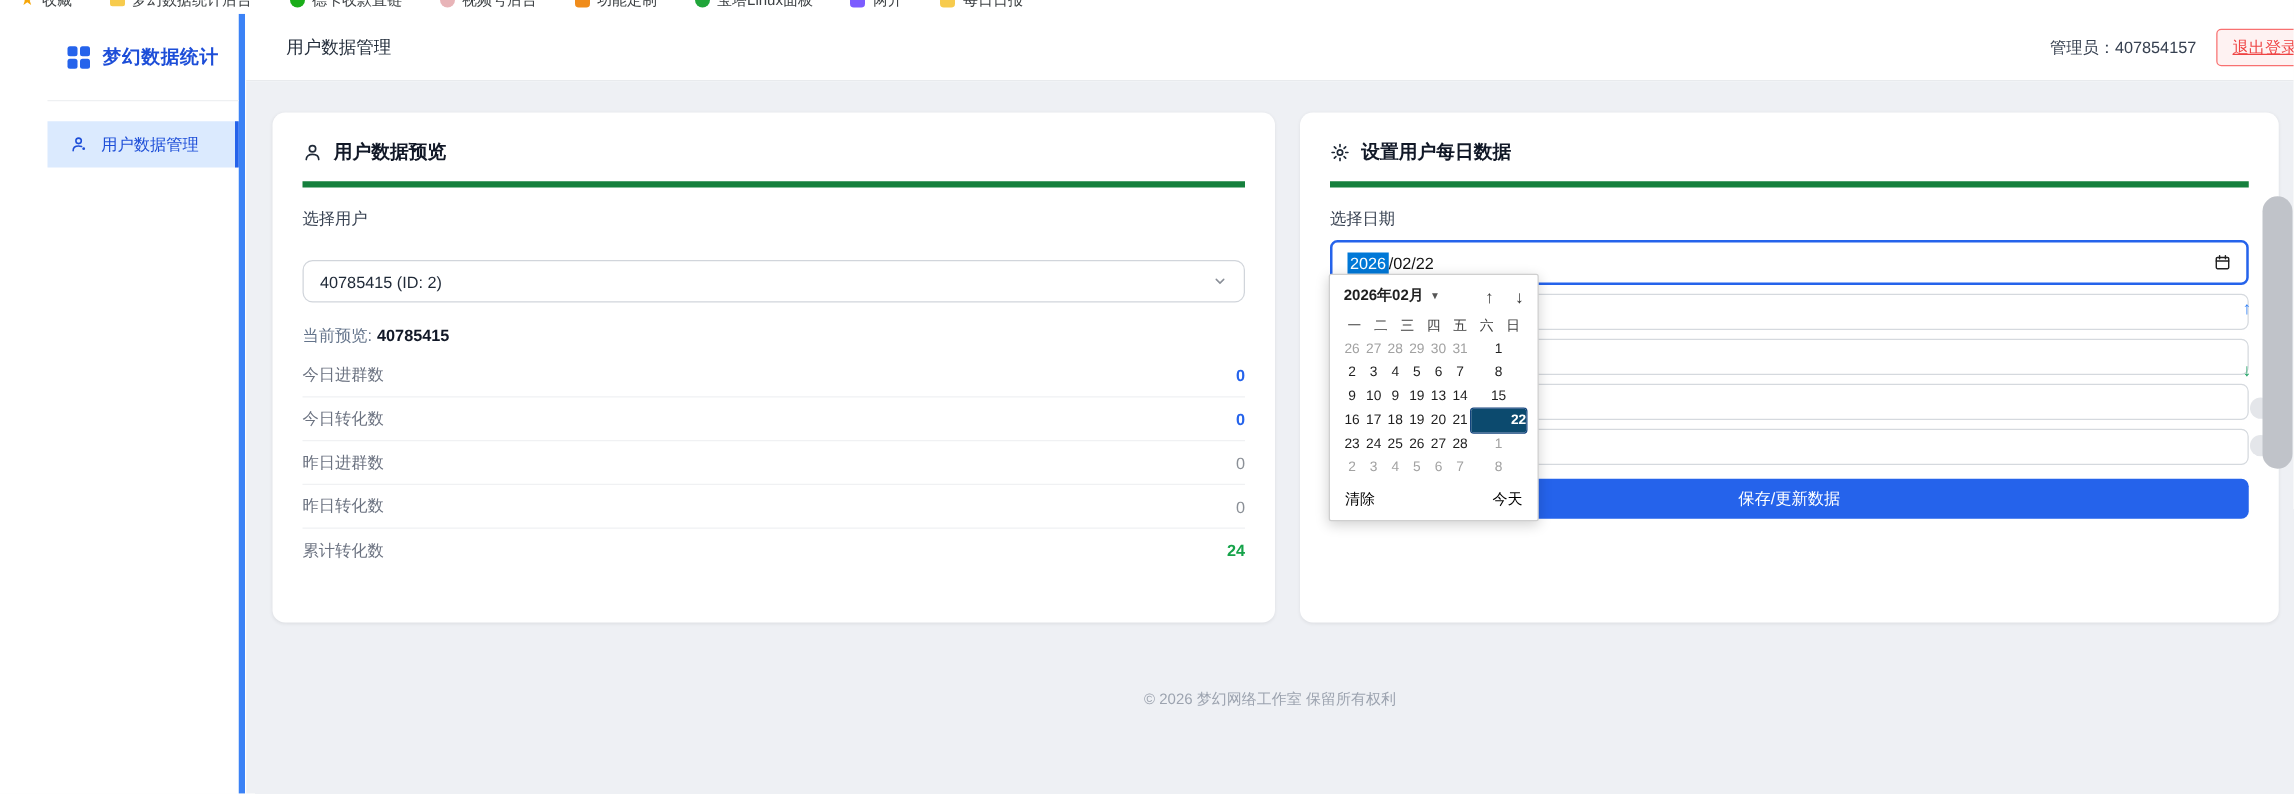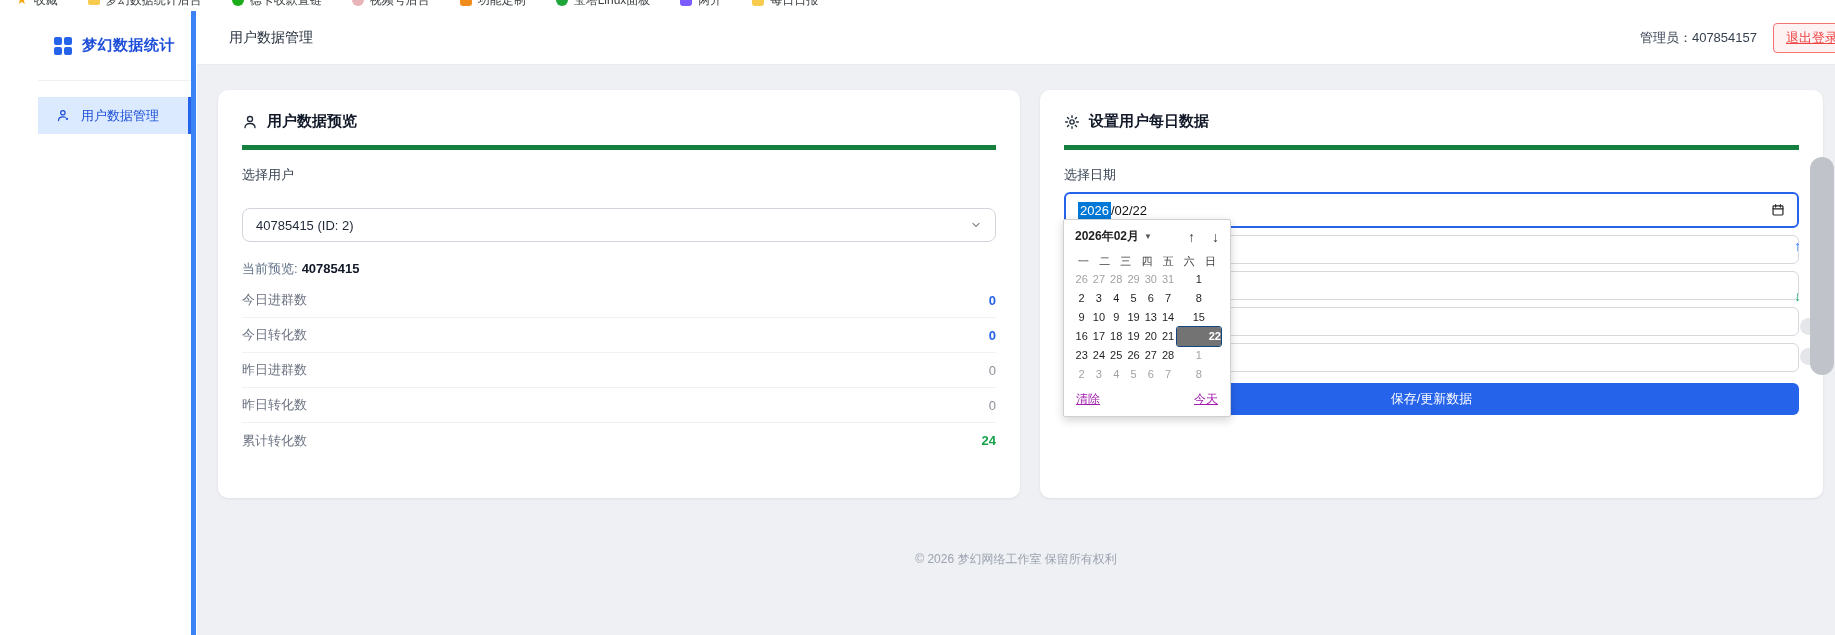--- a/index.html
+++ b/index.html
@@ -73,23 +73,23 @@
               border-radius:2px; box-shadow:0 3px 10px rgba(0,0,0,.18); z-index:30; padding:6px 9px 2px; }
   .cal-header { display:flex; align-items:center; padding:2px 2px 7px; }
   .cal-month { font-size:12px; font-weight:bold; color:#1f1f1f; display:flex; align-items:center; gap:5px; cursor:pointer; }
   .cal-caret { font-size:8px; color:#555; }
   .cal-nav { margin-left:auto; display:flex; gap:17px; font-size:14px; color:#3c3c3c; }
   .cal-nav span { cursor:pointer; }
   .cal-grid { display:grid; grid-template-columns:repeat(7,1fr); }
   .cal-weekday { font-size:11px; color:#3c3c3c; text-align:center; height:18px; line-height:18px; }
   .cal-day { font-size:11px; color:#1f1f1f; text-align:center; height:19px; line-height:19px; cursor:pointer; }
   .cal-day.muted { color:#a2a2a2; }
-  .cal-day.selected { background:#737373; color:#fff; font-weight:bold; border-radius:2px; outline:1.5px solid #14457e;padding-left:32px; }
+  .cal-day.selected { background:#0c4a6e; color:#fff; font-weight:bold; border-radius:2px; outline:1.5px solid #14457e;padding-left:32px; }
   .cal-footer { display:flex; justify-content:space-between; padding:7px 3px 6px; font-size:12px; }
-  .cal-footer span { color:#a21caf; cursor:pointer;text-decoration:underline; }
+  .cal-footer span { color:#000000; cursor:pointer; }
 
   
   .edge-up   { position:absolute; left:1794px; top:238px; color:#2f7ff7; font-size:14px; font-weight:bold; z-index:15; }
   .edge-down { position:absolute; left:1794px; top:288px; color:#21a366; font-size:14px; font-weight:bold; z-index:15; }
   .edge-dot1 { position:absolute; left:1800px; top:318px; width:17px; height:17px; border-radius:50%; background:#e4e6ea; z-index:15; }
   .edge-dot2 { position:absolute; left:1800px; top:348px; width:17px; height:17px; border-radius:50%; background:#e4e6ea; z-index:15; }
   .scroll-thumb { position:absolute; left:1810px; top:157px; width:24px; height:218px; background:#c0c3c9; border-radius:12px; z-index:40; }
 </style>
 </head>
 <body>

